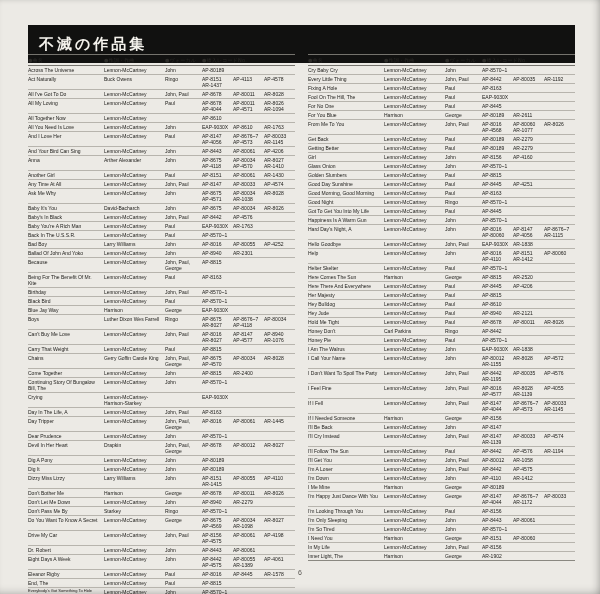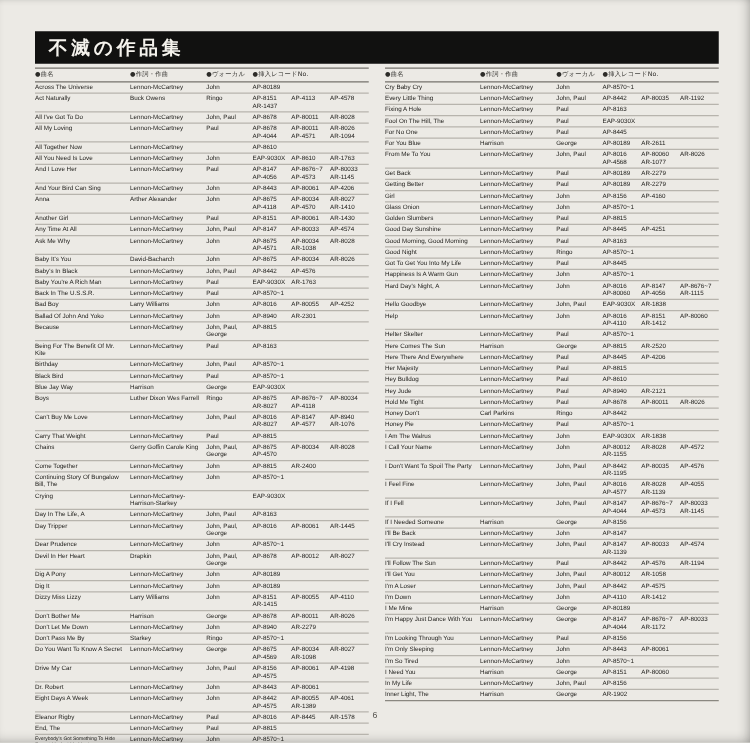--- a/index.html
+++ b/index.html
@@ -6,21 +6,21 @@
   body{
     width:600px;height:594px;position:relative;overflow:hidden;
     background:#d8d5cf;
     font-family:"Liberation Sans", sans-serif;
   }
   .page{
     position:absolute;inset:0;background:#eceae5;
     box-shadow:inset -7px 0 9px -6px rgba(0,0,0,.28), inset 0 -7px 9px -6px rgba(0,0,0,.22), inset 0 4px 6px -5px rgba(0,0,0,.15);
   }
   .banner{
-    position:absolute;left:28px;top:25px;width:547px;height:26px;
+    position:absolute;left:28px;top:25px;width:547px;height:38px;
     background:#111110;display:flex;align-items:center;
   }
   .banner-title{
     color:#f4f2ec;font-size:15px;font-weight:bold;letter-spacing:3px;
     padding-left:11px;font-family:"DejaVu Sans", sans-serif;
   }
   .cols{
     position:absolute;left:28px;top:54px;width:547px;
     display:flex;gap:13px;align-items:flex-start;
   }

